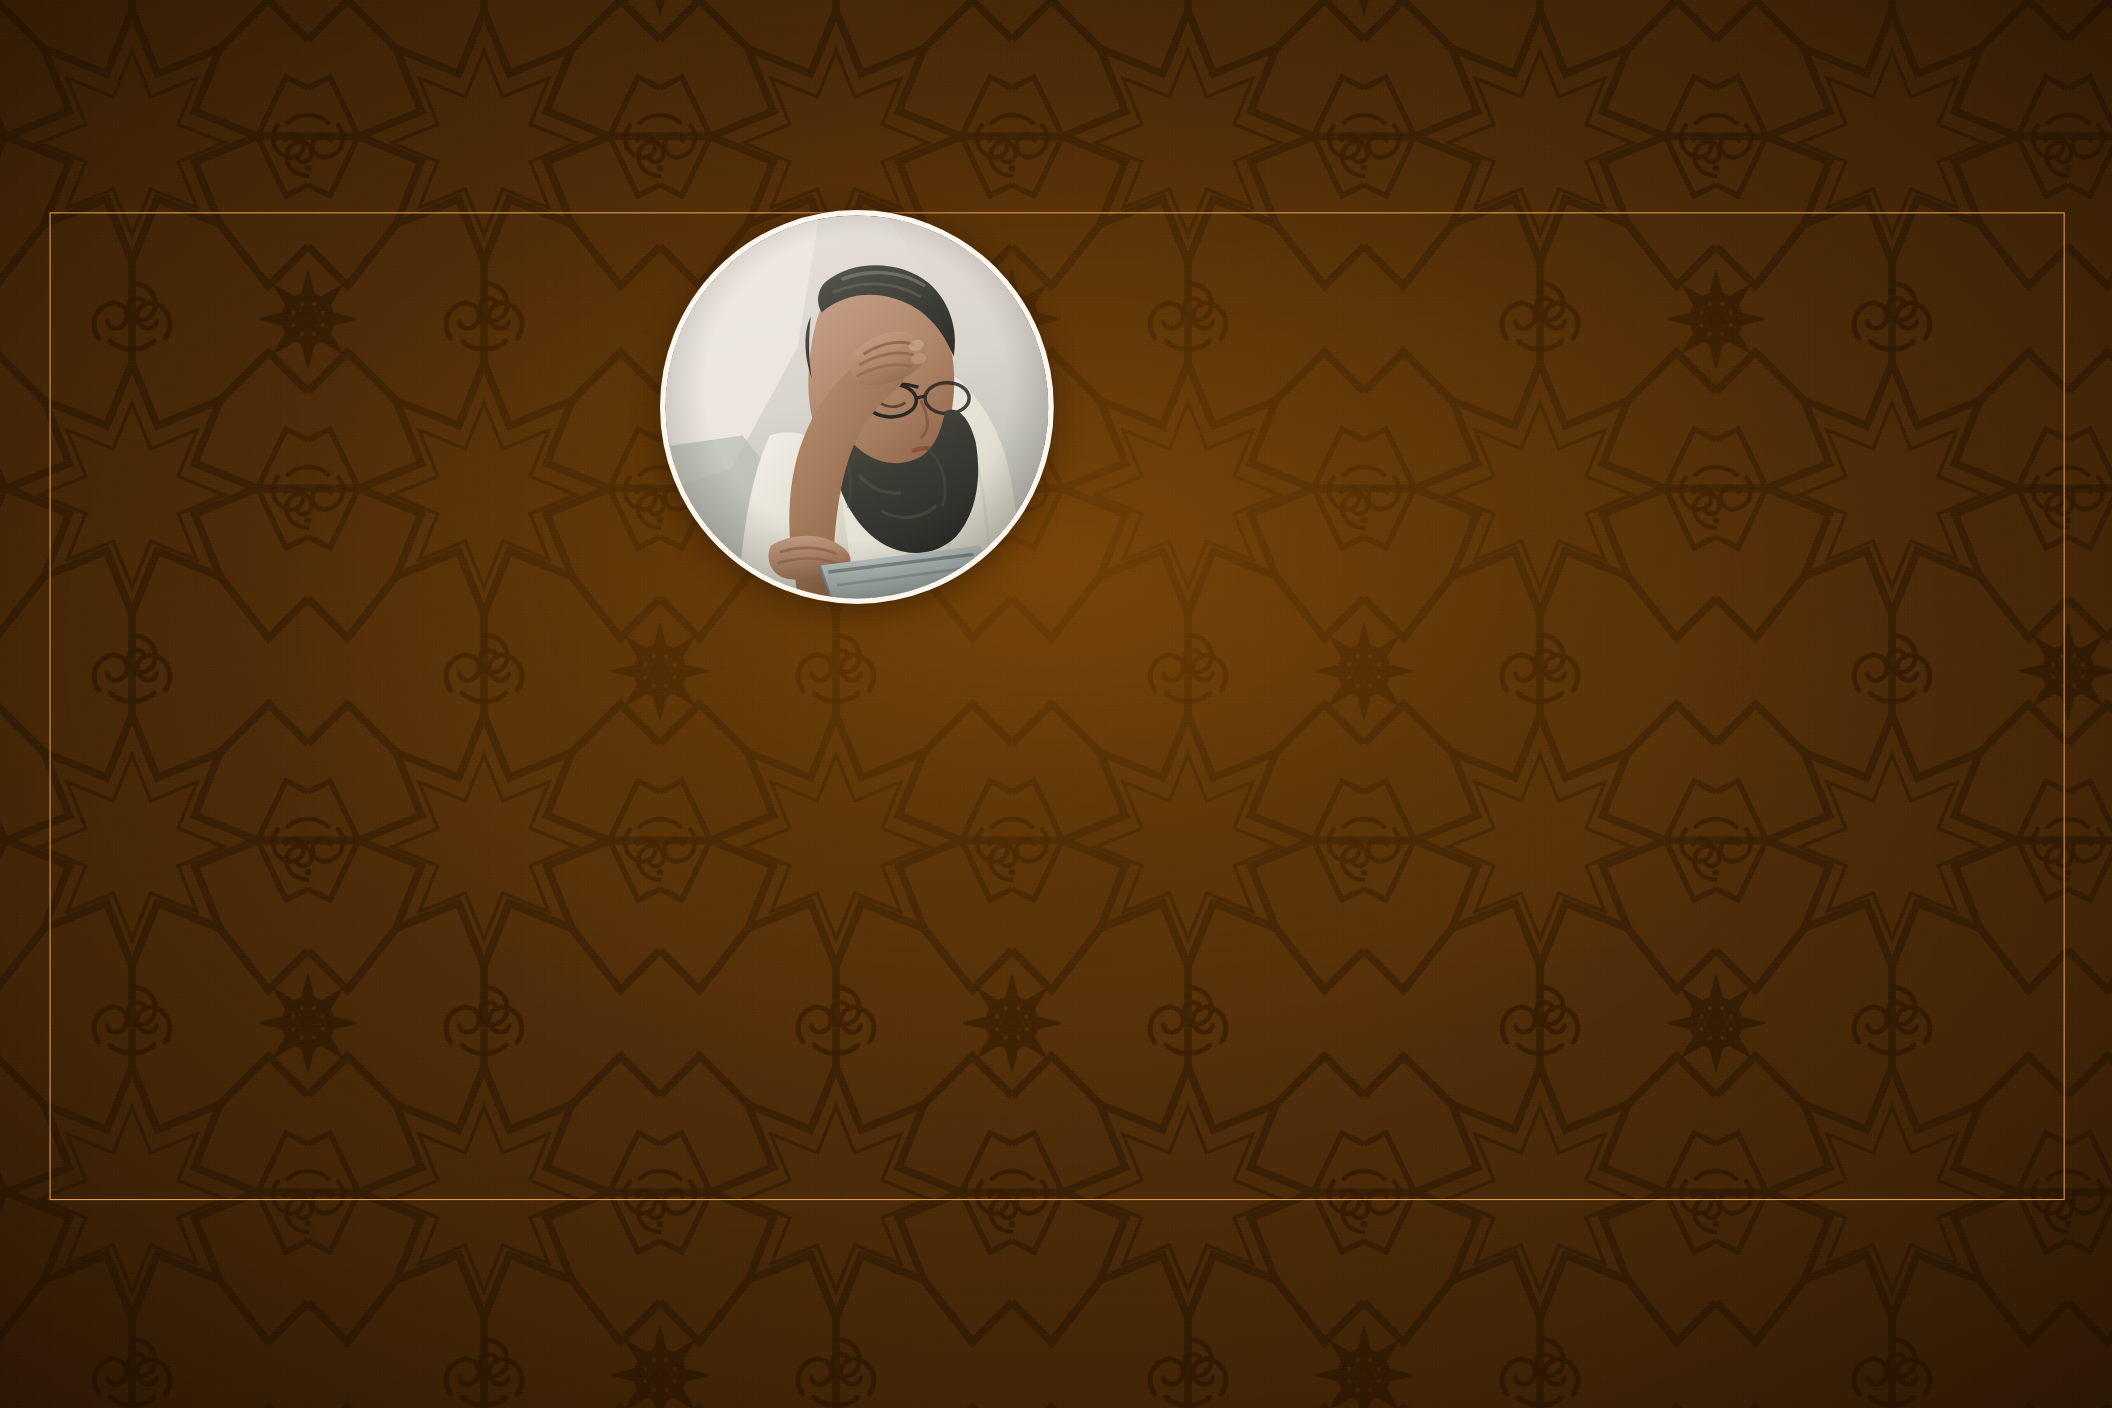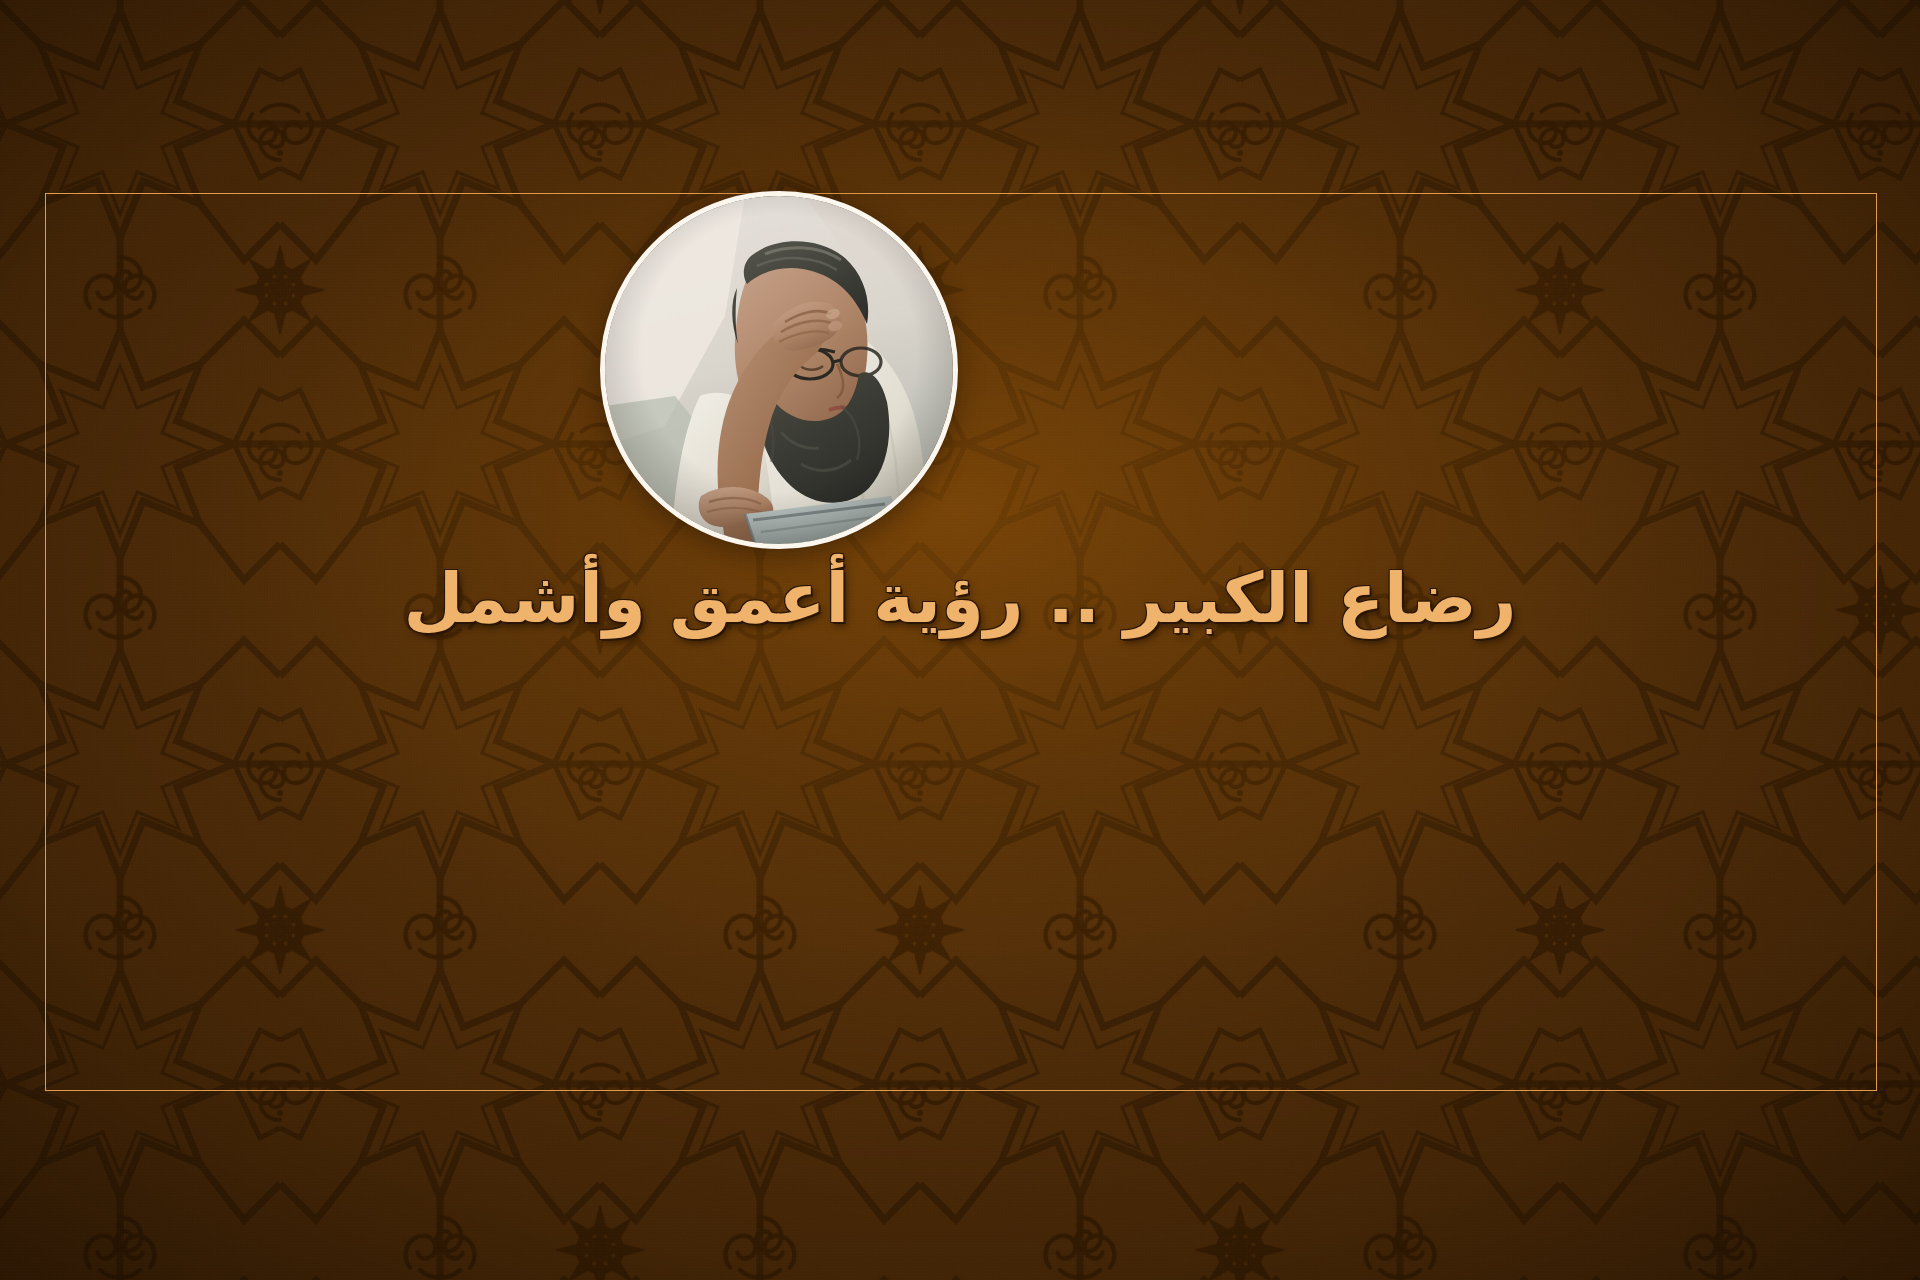--- a/index.html
+++ b/index.html
@@ -694,17 +694,14 @@
           <path d="M148,324 L280,308" fill="none" stroke="#6f7a79" stroke-width="3" opacity="0.8"></path>
           <path d="M156,336 L292,318" fill="none" stroke="#7d8786" stroke-width="2.4" opacity="0.6"></path>
           <path d="M140,318 L150,348" fill="none" stroke="#707b7a" stroke-width="3" opacity="0.7"></path>
 
           <rect x="0" y="0" width="348" height="348" fill="url(#photoShade)"></rect>
         </svg>
       </div>
     </div>
   </div>
 
-  <div class="title">
-    <h1>رضاع الكبير .. رؤية أعمق وأشمل</h1>
-  </div>
 
 </div>
 
 </body></html>

